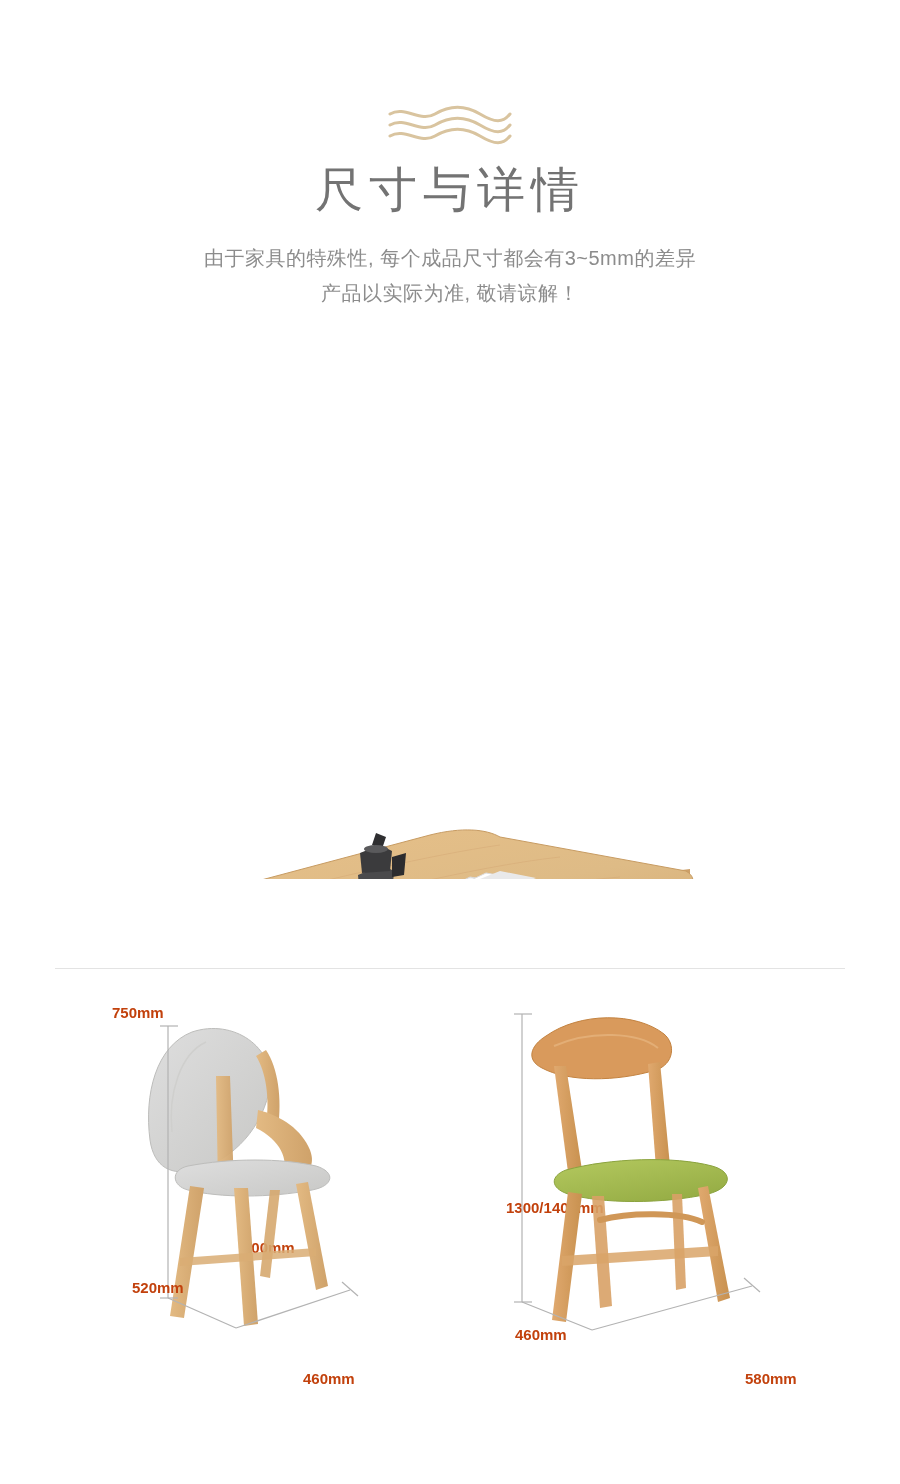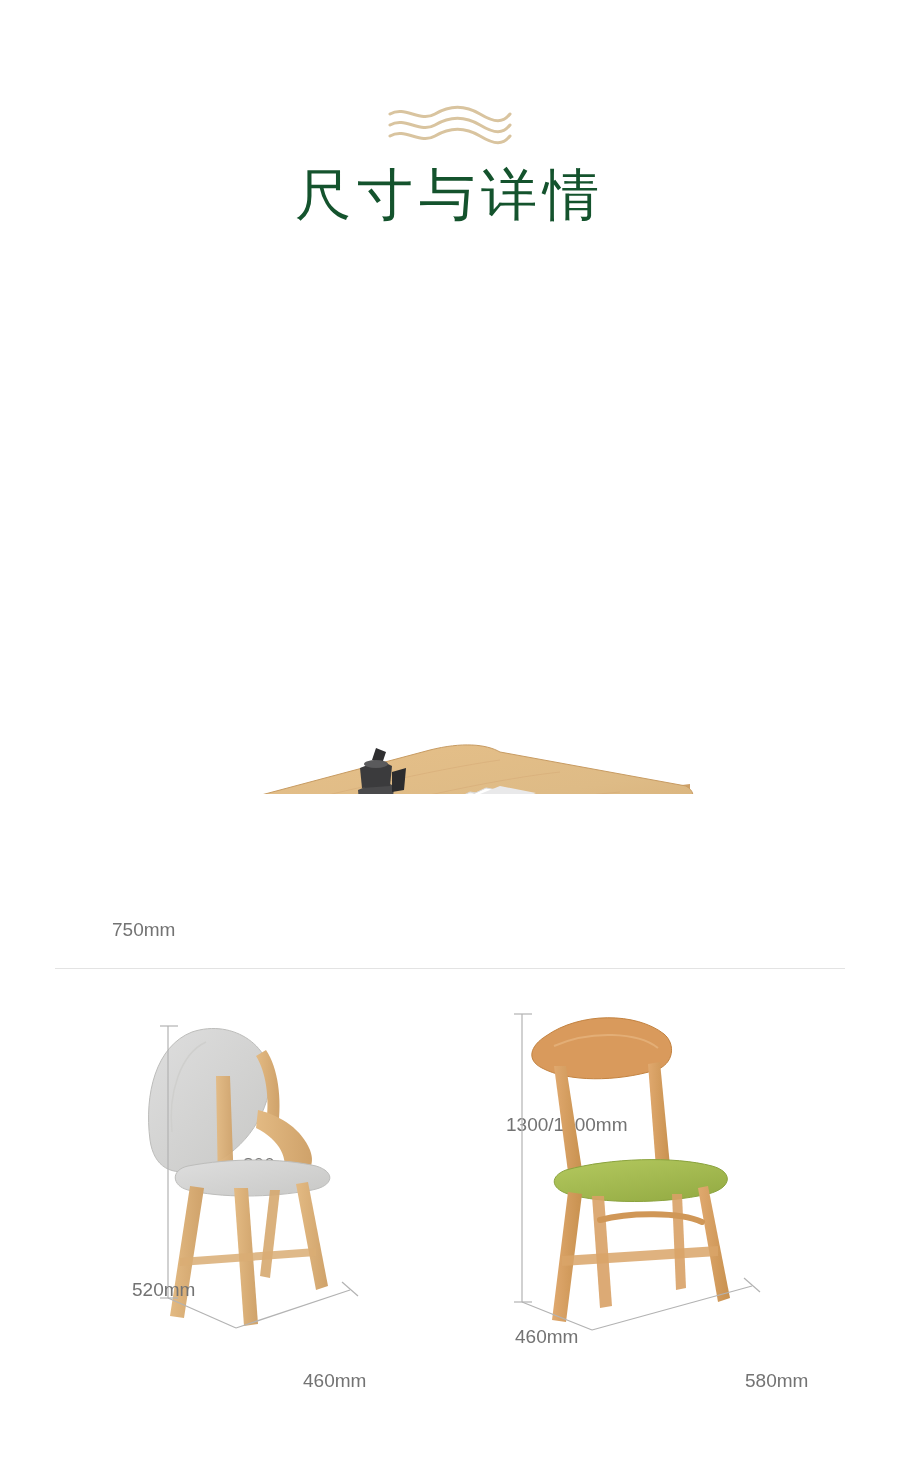--- a/index.html
+++ b/index.html
@@ -19,23 +19,23 @@
   
   .header {
     text-align: center;
     padding-top: 104px;
   }
   .wave-ornament {
     display: block;
     margin: 0 auto 18px auto;
   }
   .page-title {
-    font-size: 56px;
+    font-size: 48px;
     letter-spacing: 6px;
-    color: #14532d;
+    color: #737373;
     font-weight: 400;
     margin: 0;
     line-height: 1.1;
   }
   .subtitle {
     margin-top: 24px;
     font-size: 20px;
     color: #8c8c8c;
     line-height: 1.75;
     font-weight: 400;
@@ -45,23 +45,24 @@
   
   .table-section {
     position: relative;
     height: 520px;
     margin-top: 48px;
   }
 
   
   .dim-label {
     position: absolute;
-    font-size: 19px;
-    color: #737373;
+    font-size: 15px;
+    color: #c2410c;
     white-space: nowrap;
+    font-weight: bold;
   }
 
   
   .divider {
     position: absolute;
     left: 55px;
     right: 55px;
     top: 968px;
     height: 1px;
     background: #e3e3e3;
@@ -95,20 +96,22 @@
     <g fill="none" stroke="#d9c49f" stroke-width="3" stroke-linecap="round">
       <path d="M5 10 C 20 1, 35 19, 50 10 S 80 1, 95 10 S 118 19, 125 10"></path>
       <path d="M5 21 C 20 12, 35 30, 50 21 S 80 12, 95 21 S 118 30, 125 21"></path>
       <path d="M5 32 C 20 23, 35 41, 50 32 S 80 23, 95 32 S 118 41, 125 32"></path>
     </g>
   </svg>
 
   <h1 class="page-title">尺寸与详情</h1>
 
   <div class="subtitle">
+    <div>由于家具的特殊性, 每个成品尺寸都会有3~5mm的差异</div>
+    <div>产品以实际为准, 敬请谅解！</div>
   </div>
 </div>
 
 <div class="table-section">
 
   <svg width="900" height="520" viewBox="0 0 900 520">
     <defs>
       <linearGradient id="topG" x1="0" y1="0" x2="0.6" y2="1">
         <stop offset="0%" stop-color="#e7c089"></stop>
         <stop offset="55%" stop-color="#debb86"></stop>

